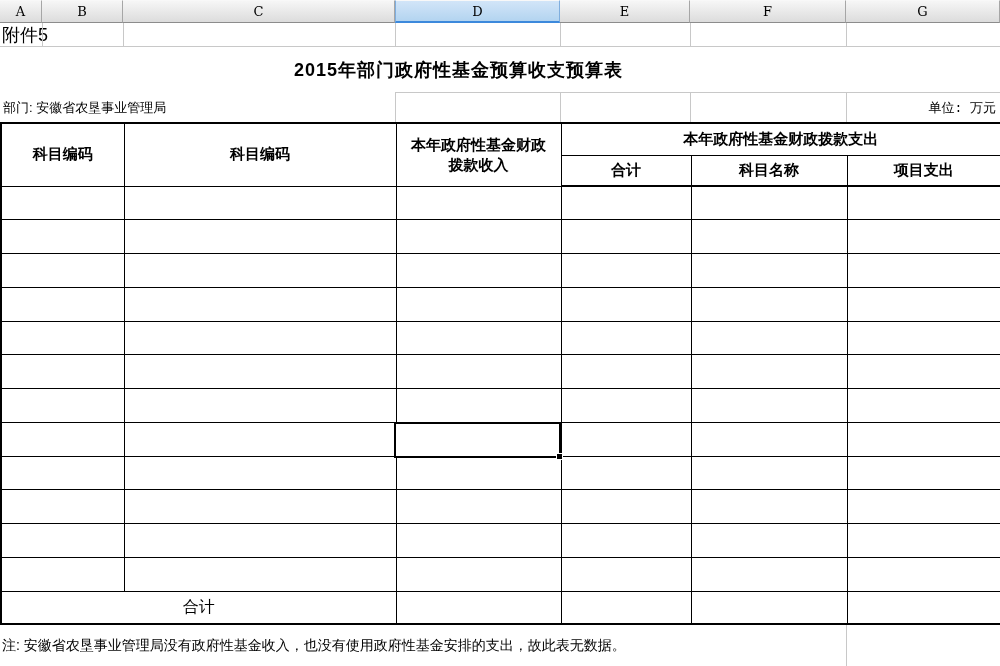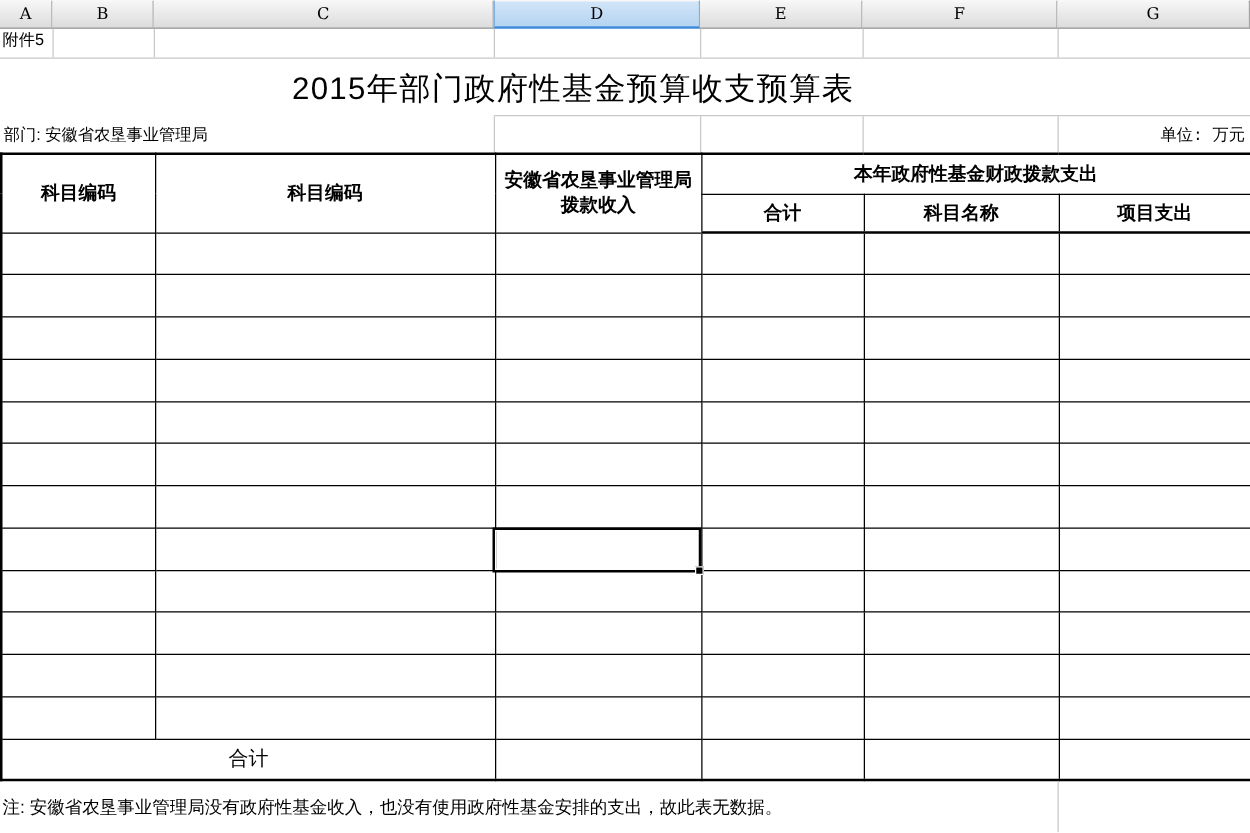--- a/index.html
+++ b/index.html
@@ -18,25 +18,25 @@
     cursor:pointer;
   }
   .colhdr.sel{
     background:linear-gradient(#d2e5f8,#b3d4f0);
     border-bottom:2px solid #3c89dc;border-left:1px solid #7faede;border-right:1px solid #7faede;
   }
   .w-a{width:42px}.w-b{width:81px}.w-c{width:272px}.w-d{width:165px}
   .w-e{width:130px}.w-f{width:156px}.w-g{width:154px}
   
   .row-attach{position:absolute;left:0;top:23px;width:1000px;height:24px;box-sizing:border-box;
-    border-bottom:1px solid #c8c8c8;display:flex;font-size:13px;}
+    border-bottom:1px solid #c8c8c8;display:flex;align-items:center;font-size:18px;}
   .row-attach span{padding-left:2px;}
   .row-title{position:absolute;left:0;top:47px;width:917px;height:46px;
     display:flex;align-items:center;justify-content:center;
-    font-size:25px;font-weight:normal;letter-spacing:1px;}
+    font-size:18px;font-weight:bold;letter-spacing:1px;}
   .row-dept{position:absolute;left:0;top:93px;width:1000px;height:29px;
     display:flex;align-items:center;justify-content:space-between;font-size:13px;}
   .row-dept .dept{padding-left:3px;}
   .row-dept .unit{padding-right:4px;font-family:Liberation Mono, monospace;}
   
   .vline{position:absolute;width:1px;background:#c8c8c8;}
   .hline{position:absolute;height:1px;background:#c8c8c8;}
   
   table.budget{
     position:absolute;left:0;top:122px;width:1000px;height:503px;
@@ -115,21 +115,21 @@
         <col style="width:165px">
       <col style="width:130px">
         <col style="width:156px">
         <col style="width:154px">
     </colgroup>
     <thead>
       <tr class="h1">
         <th rowspan="2">科目编码</th>
         <th rowspan="2">科目编码</th>
         <th rowspan="2" class="income-lines">
-          <span>安徽省农垦事业管理局</span>
+          <span>本年政府性基金财政</span>
           <span>拨款收入</span>
         </th>
         <th colspan="3">本年政府性基金财政拨款支出</th>
       </tr>
       <tr class="h2">
         <th>合计</th>
         <th>科目名称</th>
         <th>项目支出</th>
       </tr>
     </thead>

